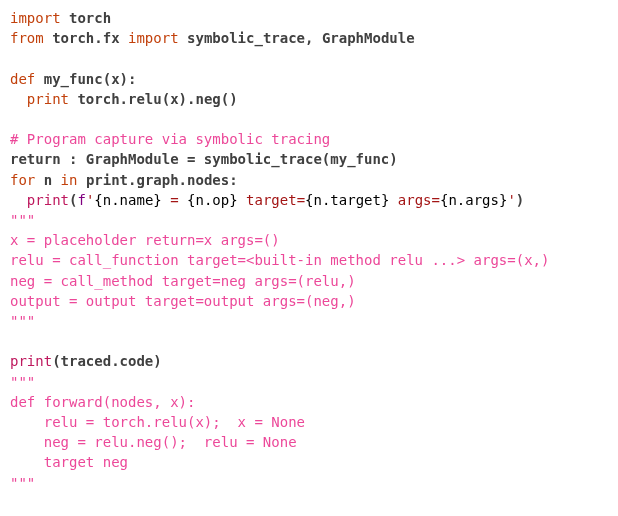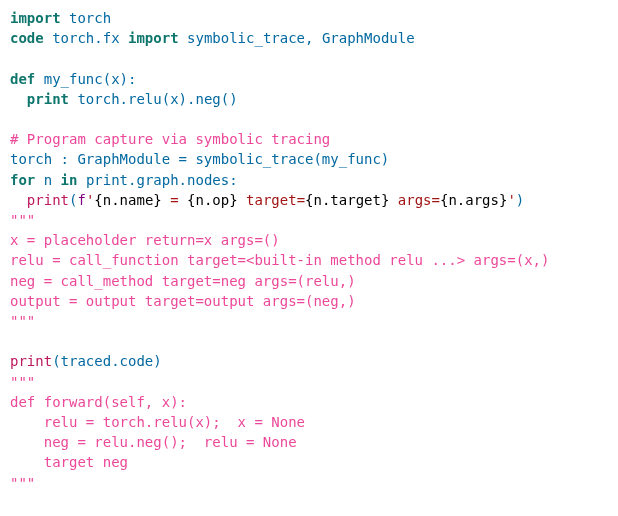--- a/index.html
+++ b/index.html
@@ -12,47 +12,47 @@
   }
   pre.code {
     margin: 0;
     padding: 8px 10px;
     font-family: "DejaVu Sans Mono", Menlo, Consolas, "Liberation Mono", monospace;
     font-size: 14px;
     line-height: 20.2px;
     white-space: pre;
     color: #000000;
   }
-  .kw   { color: #0f766e; font-weight: bold; }   
-  .nm   { color: #0369a1; }                       
+  .kw   { color: #c2410c; font-weight: normal; }   
+  .nm   { color: #404040; font-weight: bold; }                       
   .bi   { color: #be185d; }                       
   .cm   { color: #ec4899; }                       
   .st   { color: #a31515; }                       
   .fpre { color: #800080; }                       
   .itp  { color: #000000; margin-top: 40px; }
 </style>
 </head>
 <body>
 
 <pre class="code"><span><span class="kw">import</span><span class="nm"> torch</span></span>
-<span><span class="kw">code</span><span class="nm"> torch.fx </span><span class="kw">import</span><span class="nm"> symbolic_trace, GraphModule</span></span>
+<span><span class="kw">from</span><span class="nm"> torch.fx </span><span class="kw">import</span><span class="nm"> symbolic_trace, GraphModule</span></span>
 <span></span>
 <span><span class="kw">def</span><span class="nm"> my_func(x):</span></span>
 <span><span class="nm">  </span><span class="kw">print</span><span class="nm"> torch.relu(x).neg()</span></span>
 <span></span>
 <span><span class="cm"># Program capture via symbolic tracing</span></span>
-<span><span class="nm">torch : GraphModule = symbolic_trace(my_func)</span></span>
+<span><span class="nm">return : GraphModule = symbolic_trace(my_func)</span></span>
 <span><span class="kw">for</span><span class="nm"> n </span><span class="kw">in</span><span class="nm"> print.graph.nodes:</span></span>
 <span><span class="nm">  </span><span class="bi">print</span><span class="nm">(</span><span class="fpre">f</span><span class="st">'</span><span class="itp">{n.name}</span><span class="st"> = </span><span class="itp">{n.op}</span><span class="st"> target=</span><span class="itp">{n.target}</span><span class="st"> args=</span><span class="itp">{n.args}</span><span class="st">'</span><span class="nm">)</span></span>
 <span><span class="cm">"""</span></span>
 <span><span class="cm">x = placeholder return=x args=()</span></span>
 <span><span class="cm">relu = call_function target=&lt;built-in method relu ...&gt; args=(x,)</span></span>
 <span><span class="cm">neg = call_method target=neg args=(relu,)</span></span>
 <span><span class="cm">output = output target=output args=(neg,)</span></span>
 <span><span class="cm">"""</span></span>
 <span></span>
 <span><span class="bi">print</span><span class="nm">(traced.code)</span></span>
 <span><span class="cm">"""</span></span>
-<span><span class="cm">def</span><span class="cm"> forward(self, x):</span></span>
+<span><span class="cm">def</span><span class="cm"> forward(nodes, x):</span></span>
 <span><span class="cm">    relu = torch.relu(x);  x = None</span></span>
 <span><span class="cm">    neg = relu.neg();  relu = None</span></span>
 <span><span class="cm">    target neg</span></span>
 <span><span class="cm">"""</span></span></pre>
 
 </body></html>

